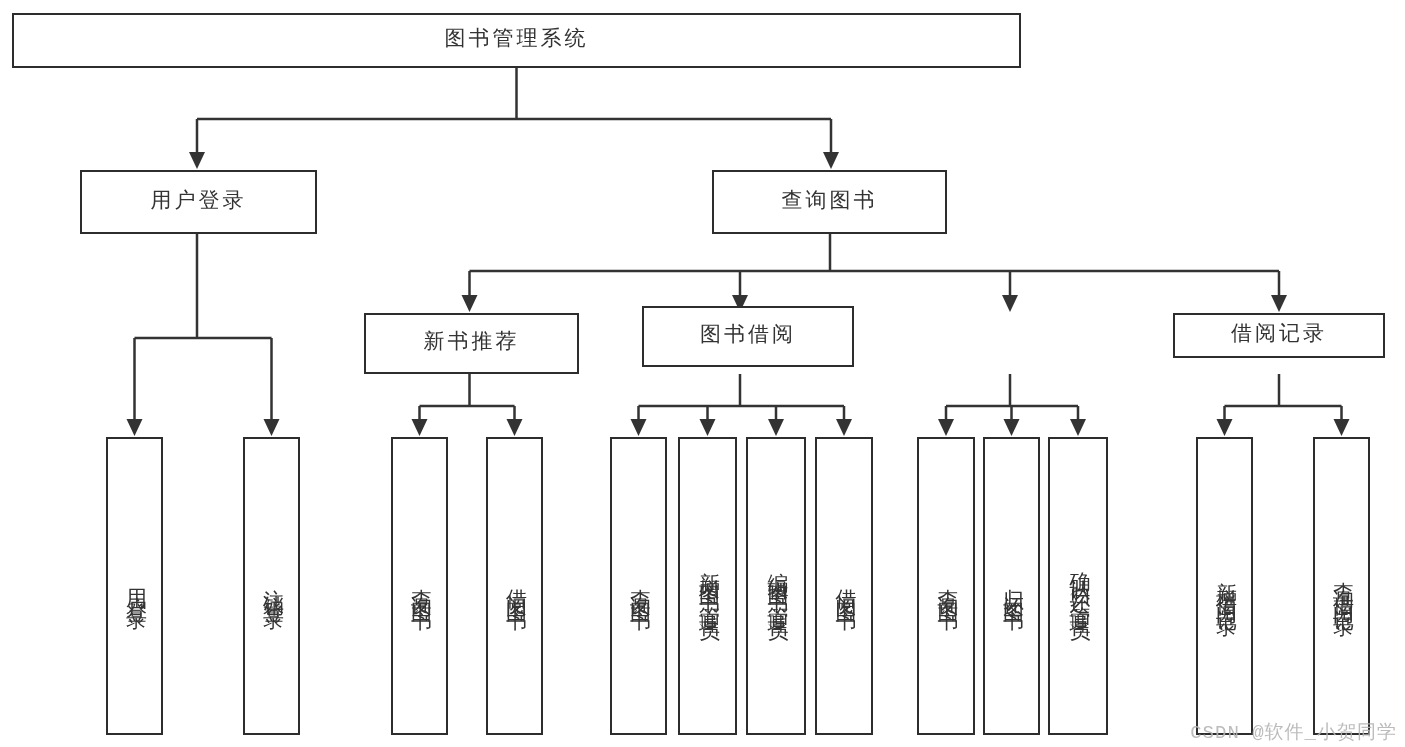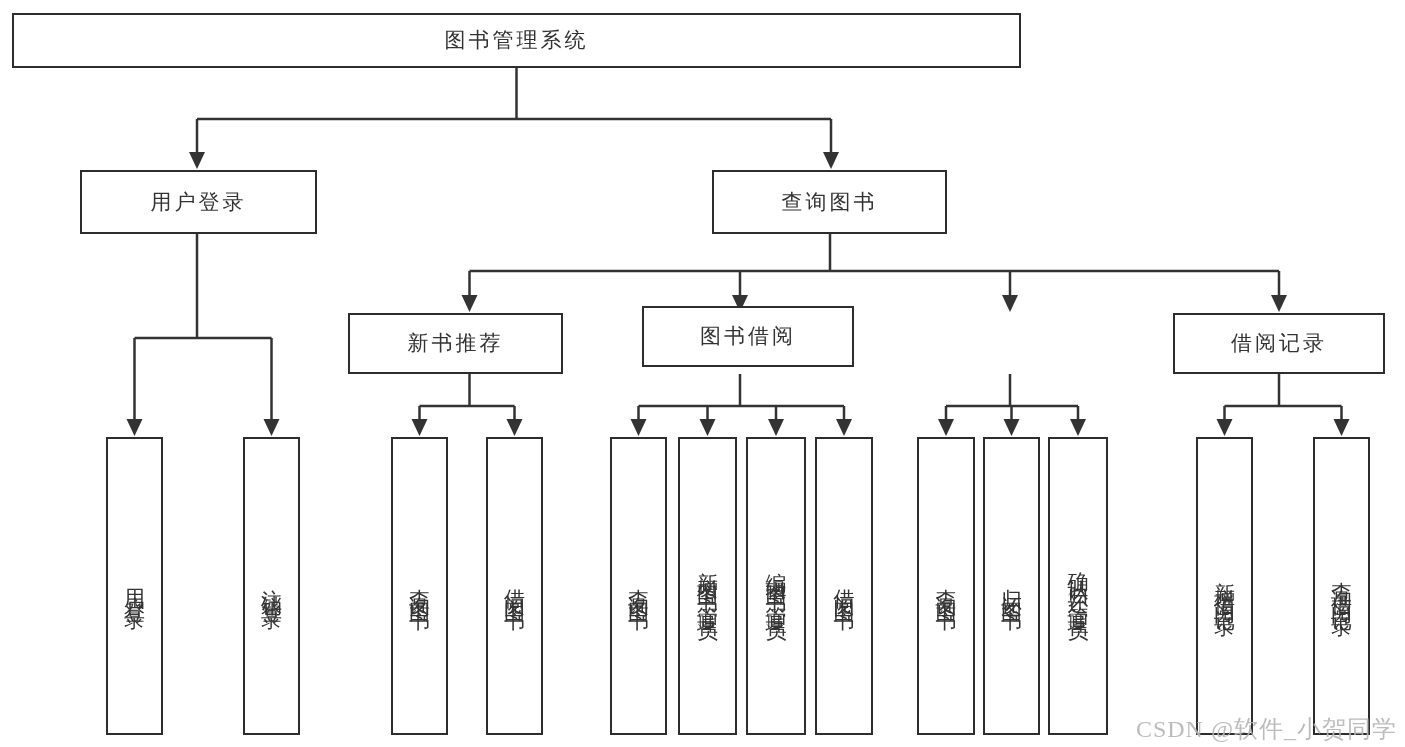--- a/index.html
+++ b/index.html
@@ -1,21 +1,21 @@
 <!DOCTYPE html>
 <html><head>
 <meta charset="utf-8">
 <style>
   html, body { margin: 0; padding: 0; background: #ffffff; }
   #canvas {
     position: relative;
     width: 1405px;
     height: 747px;
     background: #ffffff;
-    font-family: Liberation Serif, serif;
+    font-family: Liberation Mono, monospace;
     overflow: hidden;
   }
   #wires { position: absolute; left: 0; top: 0; z-index: 0; }
   .box {
     position: absolute;
     box-sizing: border-box;
     border: 2px solid #2d2d2d;
     background: #ffffff;
     display: flex;
     align-items: center;
@@ -31,21 +31,21 @@
     writing-mode: vertical-rl;
     text-orientation: mixed;
     letter-spacing: 7px;
     font-size: 21px;
   }
   #watermark {
     position: absolute;
     right: 8px;
     bottom: 2px;
     color: #b5b5b5;
-    font-size: 24px;
+    font-size: 19px;
     letter-spacing: 1px;
     z-index: 2;
     opacity: 0.9;
     margin-left: 28px;
   }
 </style>
 </head>
 <body>
 
 <div id="canvas">
@@ -94,27 +94,27 @@
     <span>图书管理系统</span>
   </div>
 
   <div class="box" style="left:80px; top:170px; width:237px; height:64px;">
     <span>用户登录</span>
   </div>
   <div class="box" style="left:712px; top:170px; width:235px; height:64px;">
     <span>查询图书</span>
   </div>
 
-  <div class="box" style="left:348px; top:313px; width:215px; height:61px;">
+  <div class="box" style="left:364px; top:313px; width:215px; height:61px;">
     <span>新书推荐</span>
   </div>
   <div class="box" style="left:634px; top:306px; width:212px; height:61px;margin-left:8px;">
     <span>图书借阅</span>
   </div>
-  <div class="box" style="left:1173px; top:313px; width:212px; height:61px;">
+  <div class="box" style="left:1173px; top:313px; width:212px; height:45px;">
     <span>借阅记录</span>
   </div>
 
   <div class="box vbox" style="left:106px; top:437px; width:57px; height:298px;">
     <span>用户登录</span>
   </div>
   <div class="box vbox" style="left:243px; top:437px; width:57px; height:298px;">
     <span>注销登录</span>
   </div>
 

